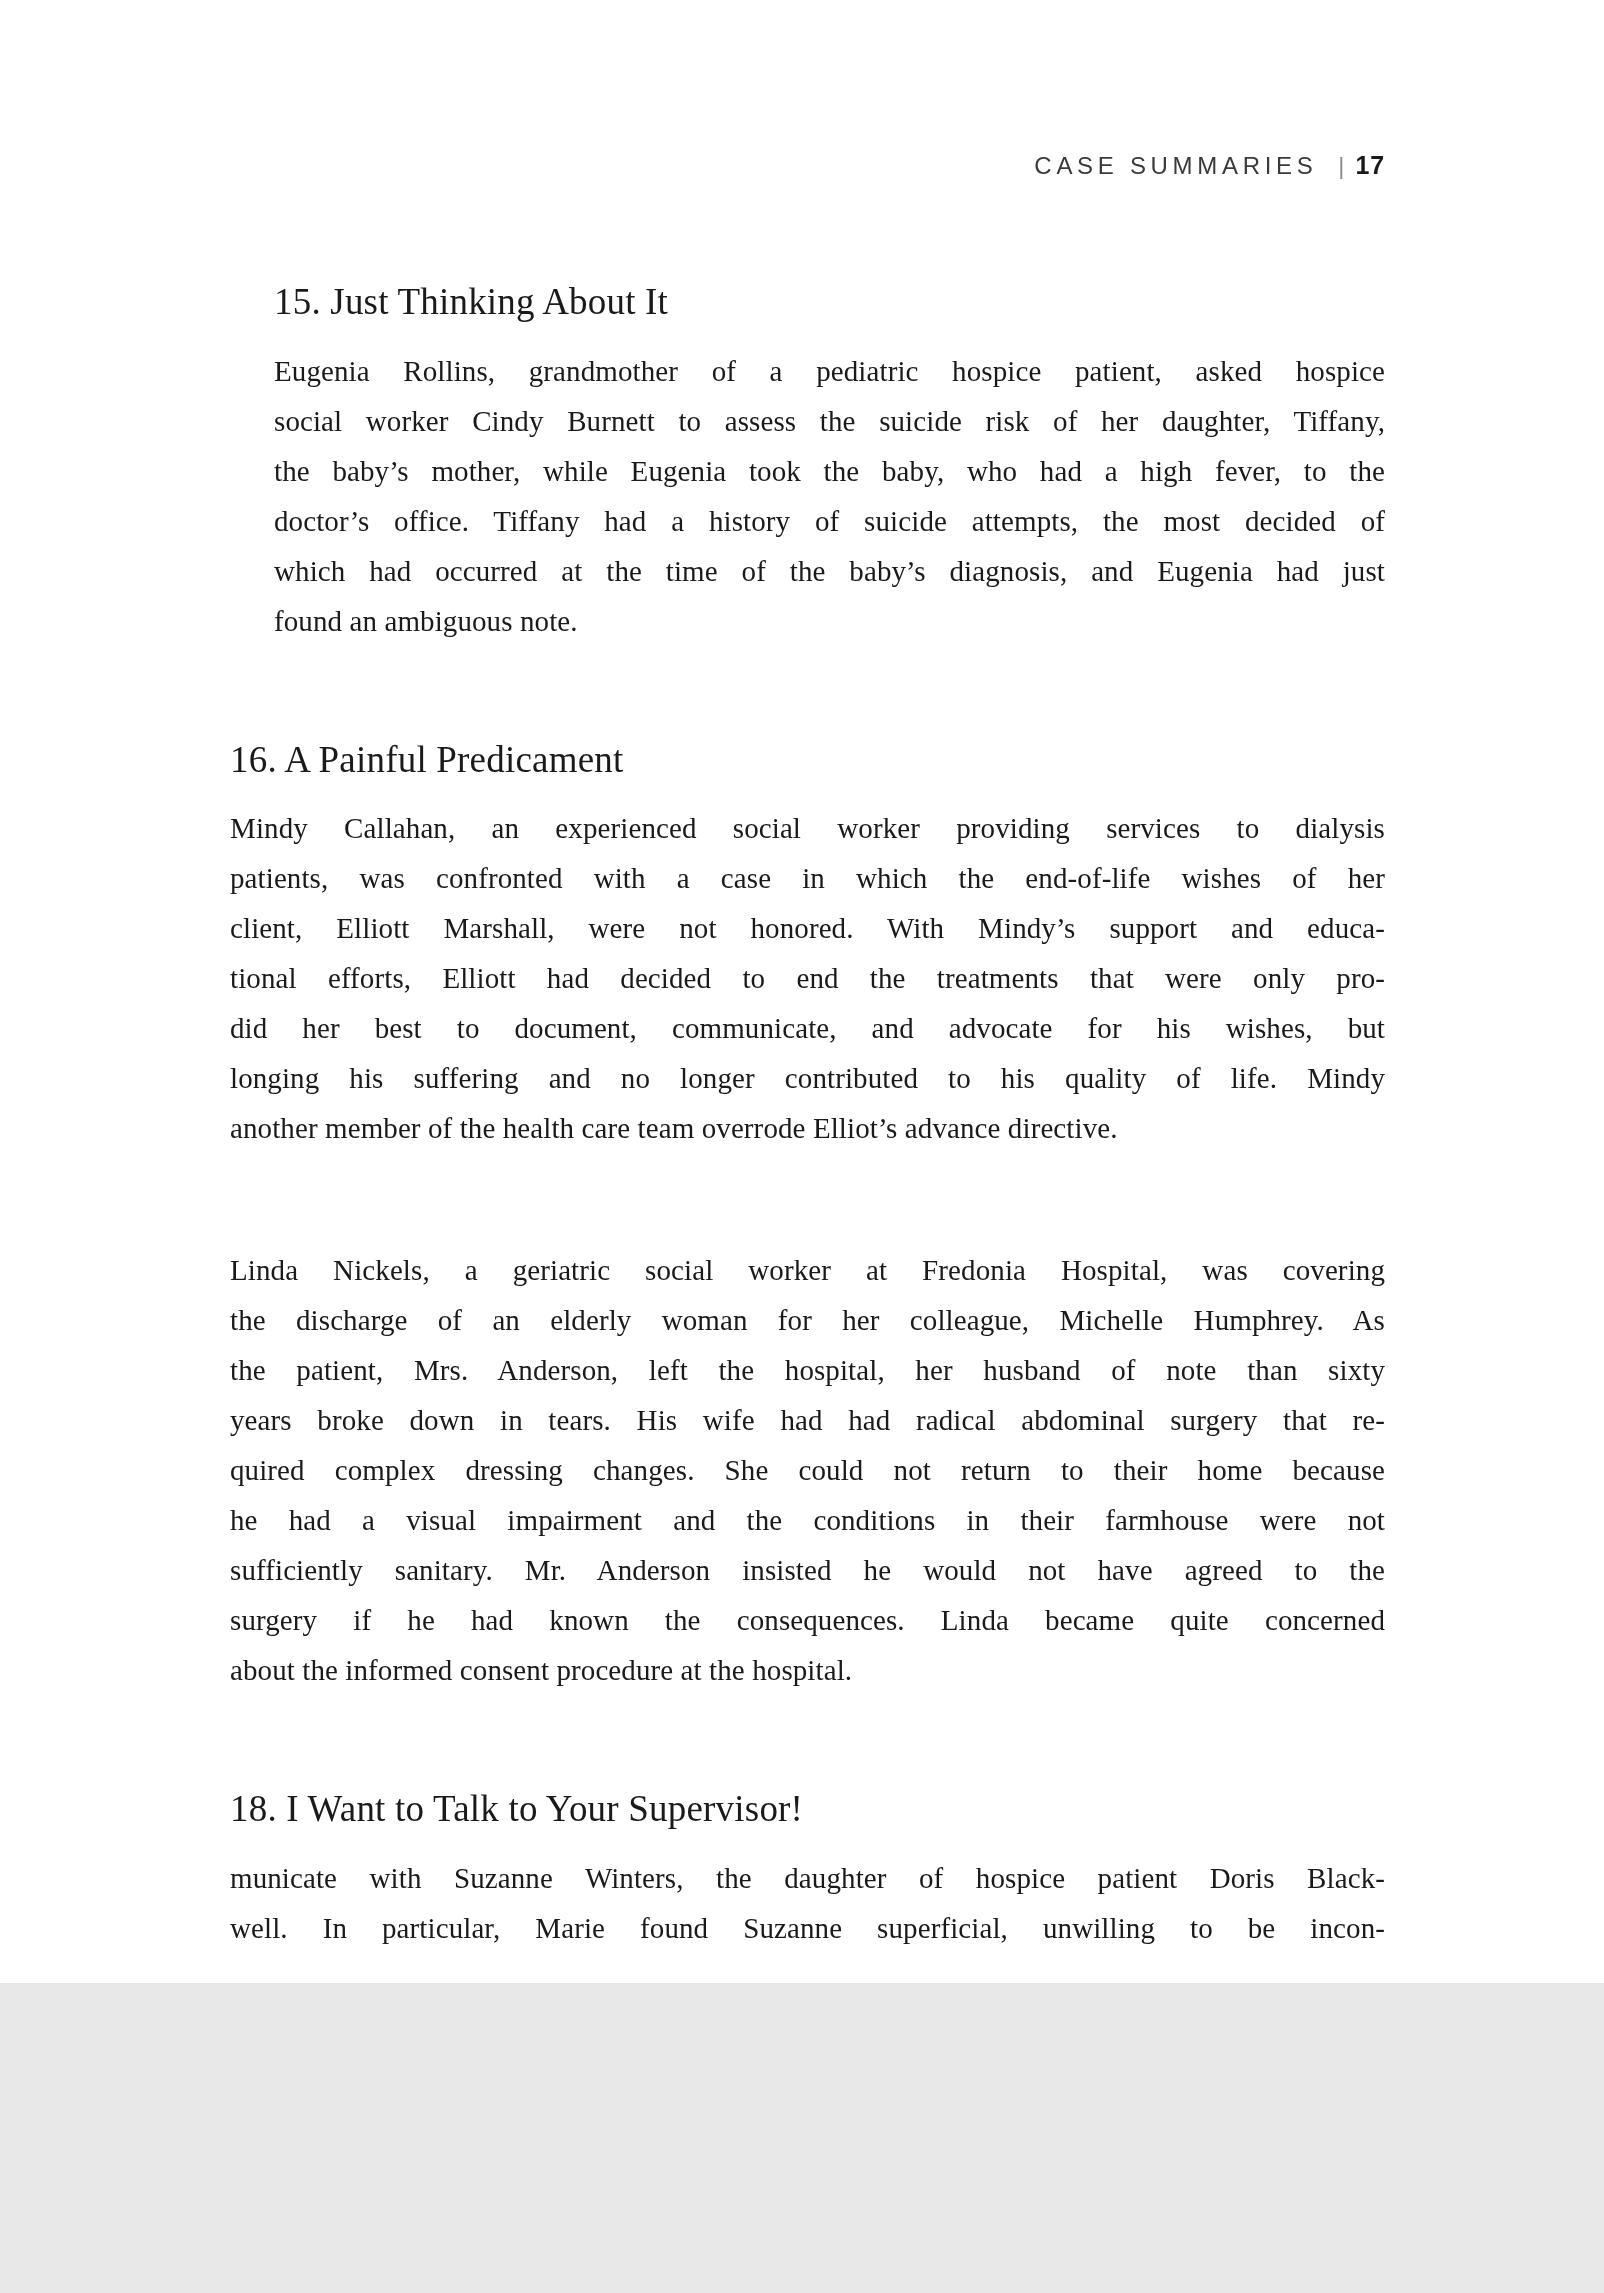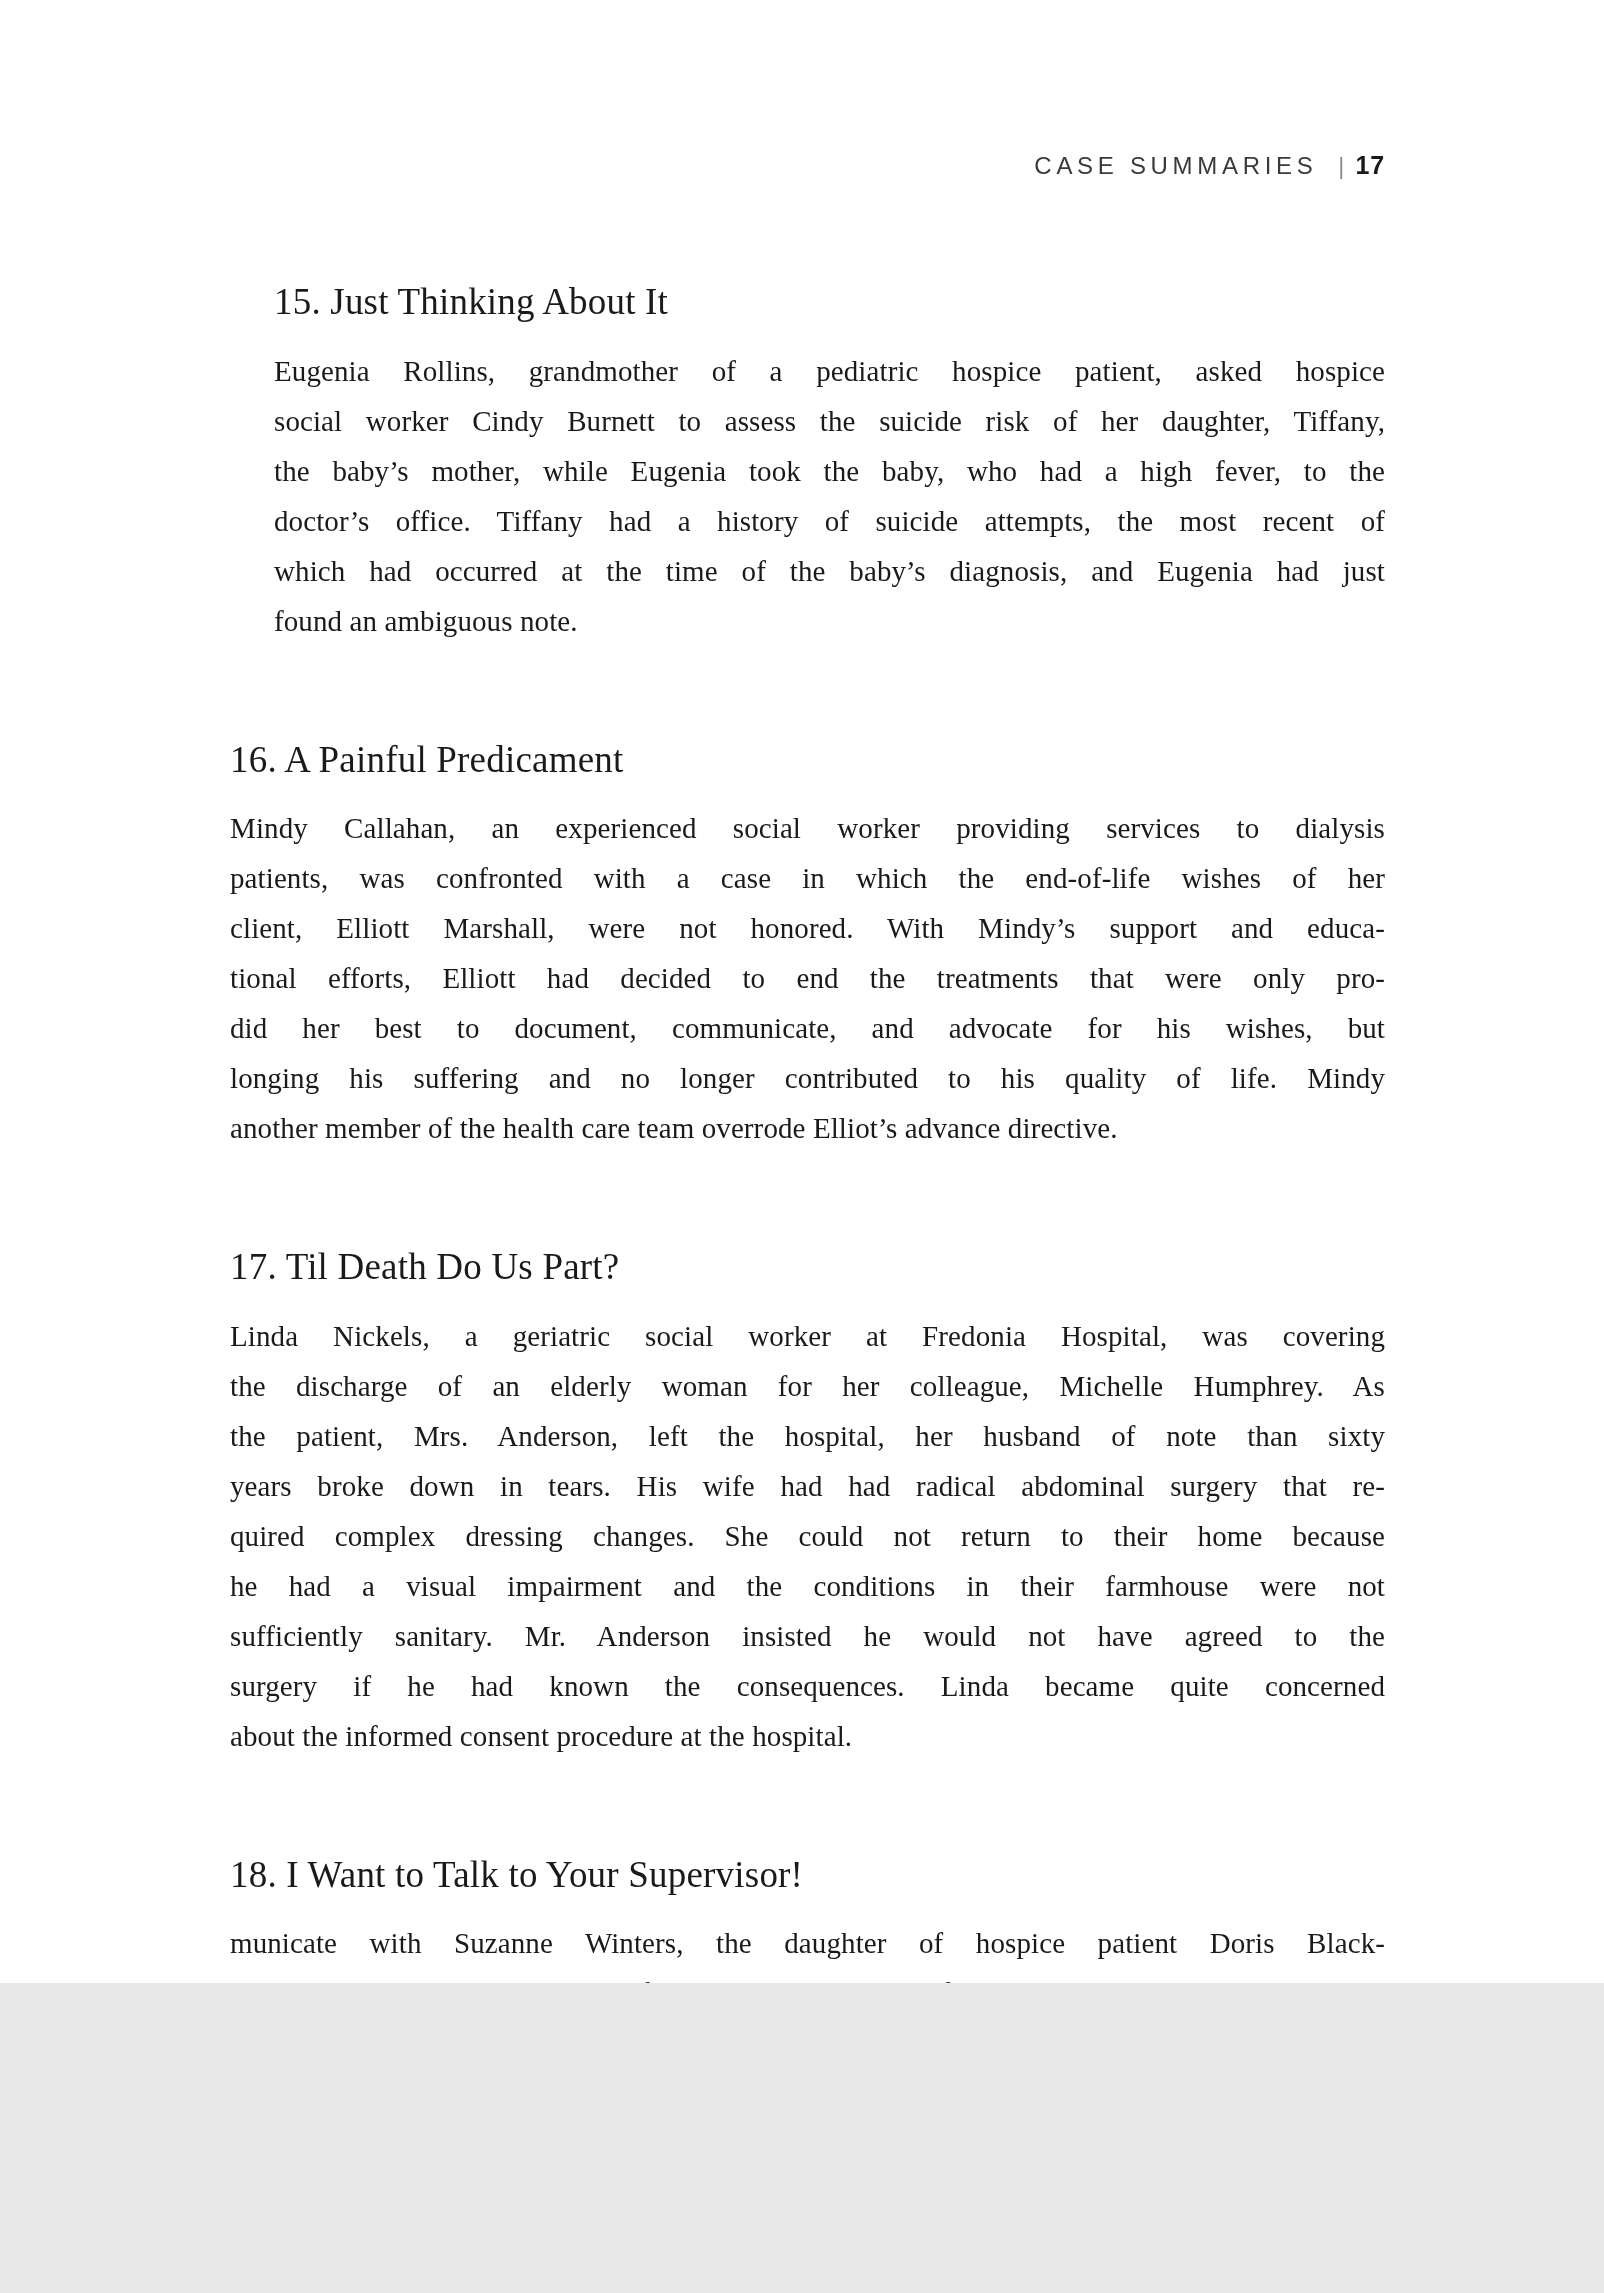--- a/index.html
+++ b/index.html
@@ -84,41 +84,40 @@
     <span class="running-head">CASE SUMMARIES</span><span class="header-separator">|</span><span class="page-number">17</span>
   </header>
 
   <main class="sections" id="sections">
     <section class="section">
       <h2 class="section-title">15. Just Thinking About It</h2>
       <div class="section-paragraph">
           <div class="line">Eugenia Rollins, grandmother of a pediatric hospice patient, asked hospice</div>
           <div class="line">social worker Cindy Burnett to assess the suicide risk of her daughter, Tiffany,</div>
           <div class="line">the baby’s mother, while Eugenia took the baby, who had a high fever, to the</div>
-          <div class="line">doctor’s office. Tiffany had a history of suicide attempts, the most recent of</div>
+          <div class="line">doctor’s office. Tiffany had a history of suicide attempts, the most decided of</div>
           <div class="line">which had occurred at the time of the baby’s diagnosis, and Eugenia had just</div>
           <div class="line flush">found an ambiguous note.</div>
         </div>
     </section>
 
     <section class="section">
       <h2 class="section-title">16. A Painful Predicament</h2>
       <div class="section-paragraph">
           <div class="line">Mindy Callahan, an experienced social worker providing services to dialysis</div>
           <div class="line">patients, was confronted with a case in which the end-of-life wishes of her</div>
           <div class="line">client, Elliott Marshall, were not honored. With Mindy’s support and educa-</div>
           <div class="line">tional efforts, Elliott had decided to end the treatments that were only pro-</div>
           <div class="line">did her best to document, communicate, and advocate for his wishes, but</div>
           <div class="line">longing his suffering and no longer contributed to his quality of life. Mindy</div>
           <div class="line flush">another member of the health care team overrode Elliot’s advance directive.</div>
         </div>
     </section>
 
     <section class="section">
-      <h2 class="section-title">17. Til Death Do Us Part?</h2>
       <div class="section-paragraph">
           <div class="line">Linda Nickels, a geriatric social worker at Fredonia Hospital, was covering</div>
           <div class="line">the discharge of an elderly woman for her colleague, Michelle Humphrey. As</div>
           <div class="line">the patient, Mrs. Anderson, left the hospital, her husband of note than sixty</div>
           <div class="line">years broke down in tears. His wife had had radical abdominal surgery that re-</div>
           <div class="line">quired complex dressing changes. She could not return to their home because</div>
           <div class="line">he had a visual impairment and the conditions in their farmhouse were not</div>
           <div class="line">sufficiently sanitary. Mr. Anderson insisted he would not have agreed to the</div>
           <div class="line">surgery if he had known the consequences. Linda became quite concerned</div>
           <div class="line flush">about the informed consent procedure at the hospital.</div>

